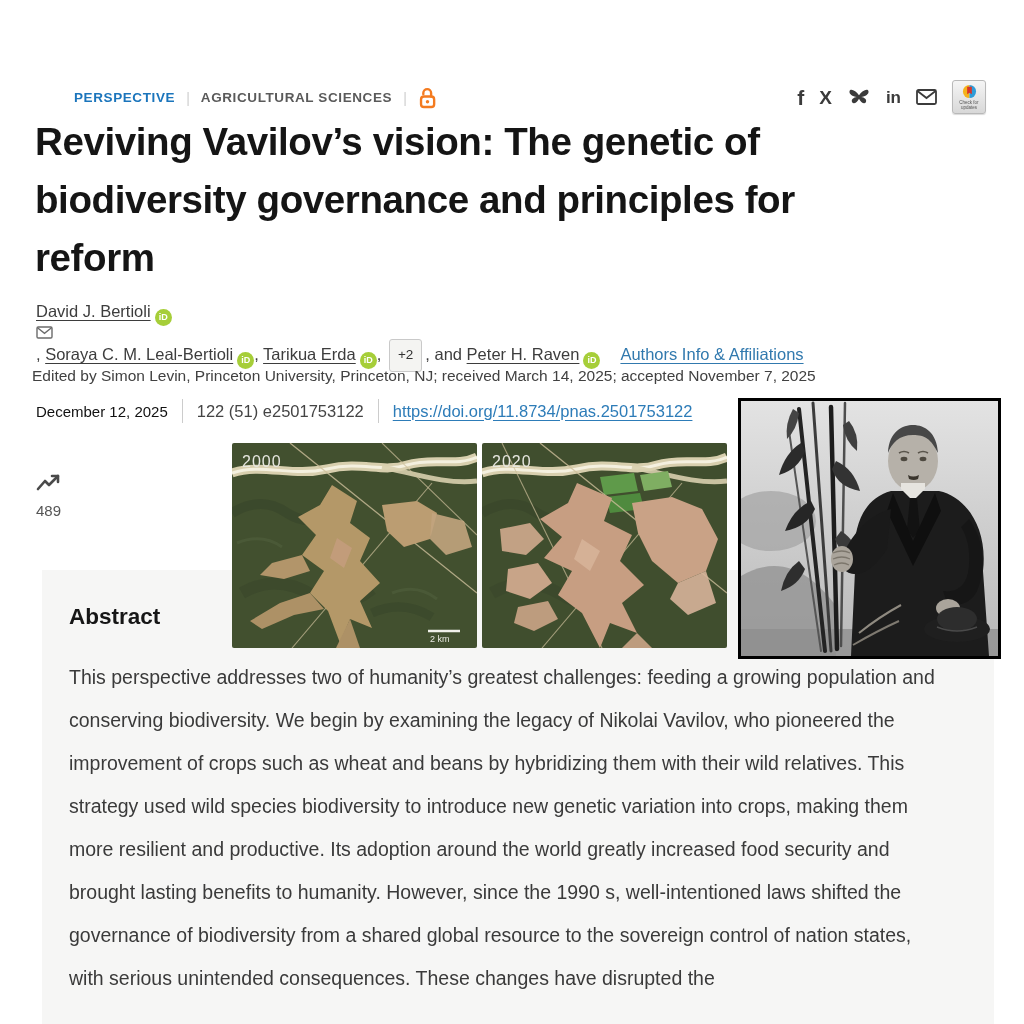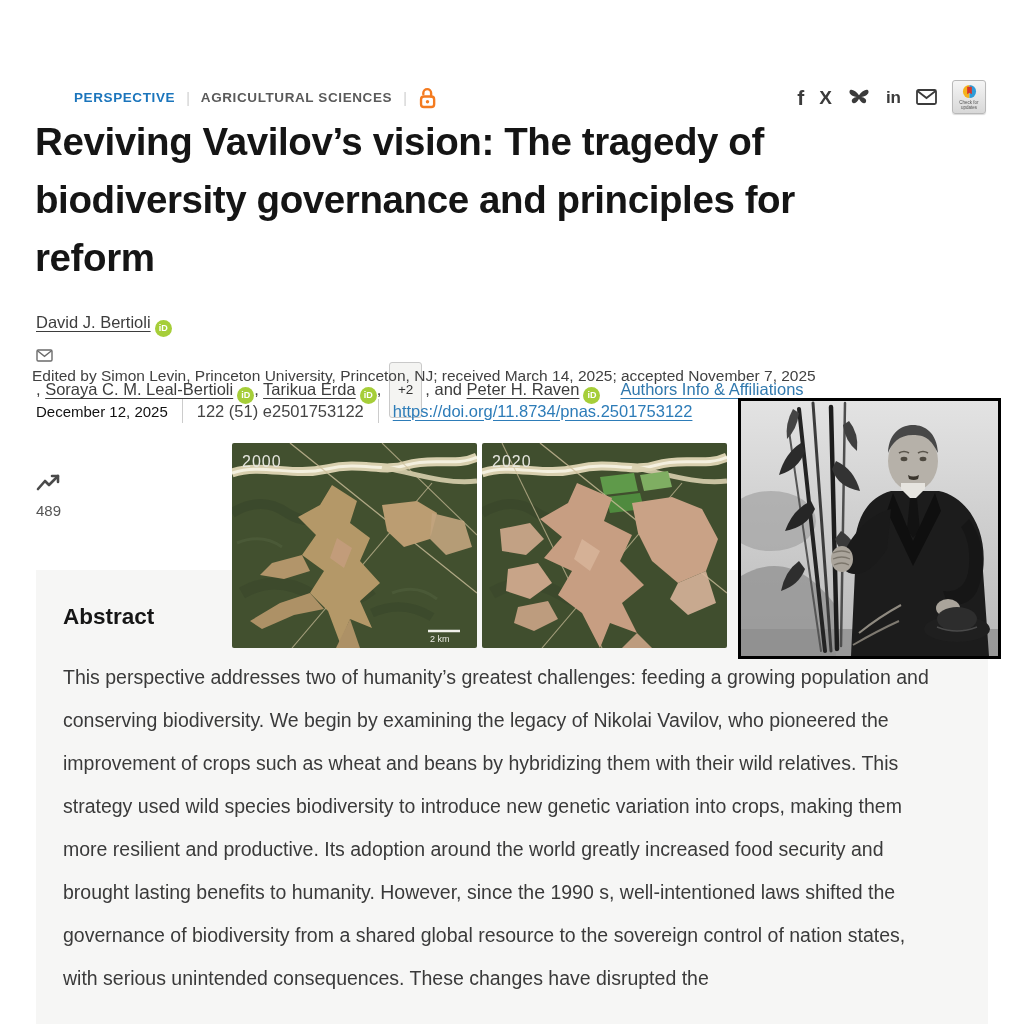--- a/index.html
+++ b/index.html
@@ -20,21 +20,21 @@
            background:linear-gradient(#f5f5f5,#d8d8d8); display:flex; flex-direction:column;
            align-items:center; justify-content:center; gap:1px; box-shadow:0 1px 1px rgba(0,0,0,.15); }
   .badge-text { font-size:4.5px; line-height:5px; color:#555; text-align:center; width:30px; }
 
   
   .title { position:absolute; left:35px; top:113px; width:930px; color:#151515;
            font-weight:800; font-size:38.5px; line-height:58px; letter-spacing:-.4px; }
 
   
   .authors { position:absolute; left:36px; top:297px; width:895px; font-size:16.5px;
-             line-height:51px; color:#3d3d3d; }
+             line-height:28px; color:#3d3d3d; }
   .authors a.name { color:#3d3d3d; text-decoration:underline; text-underline-offset:3px; text-decoration-thickness:1px; }
   .orcid { display:inline-flex; width:17px; height:17px; border-radius:50%; background:#a6ce39;
            color:#fff; font-size:9px; font-weight:700; align-items:center; justify-content:center;
            vertical-align:-3px; margin-left:4px; }
   .mailicon { vertical-align:-1px; margin-left:7px; }
   .plus-chip { display:inline-block; background:#f4f4f2; border:1px solid #c9c9c9; border-radius:3px;
                font-size:13.5px; color:#333; padding:1px 8px 2px; margin:0 3px; vertical-align:1px; }
   .info-link { color:#3179ae; text-decoration:underline; text-underline-offset:3px; margin-left:20px; }
 
   
@@ -45,21 +45,21 @@
   .pubrow .date { font-weight:400; font-size:15px; color:#111; }
   .pubrow .vsep { width:1px; height:24px; background:#ccc; }
   .pubrow .cite { font-size:16.5px; color:#444; }
   .pubrow a.doi { font-size:16.5px; color:#2d7cb8; text-decoration:underline; text-underline-offset:3px; }
 
   
   .metrics { position:absolute; left:36px; top:473px; display:flex; align-items:center; gap:10px;flex-direction:column; }
   .metrics .num { font-size:15px; color:#555; }
 
   
-  .panel { position:absolute; left:36px; top:570px; width:952px; height:454px;
+  .panel { position:absolute; left:42px; top:570px; width:952px; height:454px;
            background:#f6f6f5; z-index:1; }
   .panel h2 { margin:34px 0 0 27px; font-size:22.5px; font-weight:800; color:#161616; }
   .panel p { margin:26px 27px 0 27px; width:880px; font-size:19.5px; line-height:43px; color:#3a3a3a; }
 
   
   .sat { position:absolute; top:443px; width:245px; height:205px; z-index:2; border-radius:2px; overflow:hidden; }
   .sat1 { left:232px; } .sat2 { left:482px; }
   .photo { position:absolute; left:738px; top:398px; width:263px; height:261px; z-index:3;
            border:3px solid #000; background:#cfcfcf; }
   svg { display:block; }
@@ -102,21 +102,21 @@
       <svg width="15" height="15" viewBox="0 0 16 16">
         <path d="M8 1 A7 7 0 0 0 8 15 Z" fill="#f5b31c"></path>
         <path d="M8 1 A7 7 0 0 1 8 15 Z" fill="#2f9cd8"></path>
         <path d="M5.5 3 h5 v8 l-2.5 -1.8 l-2.5 1.8 Z" fill="#d9352a"></path>
       </svg>
       <span class="badge-text">Check for updates</span>
     </span>
   </div>
 
   <h1 class="title">
-    <div>Reviving Vavilov’s vision: The tragedy of</div>
+    <div>Reviving Vavilov’s vision: The genetic of</div>
     <div>biodiversity governance and principles for</div>
     <div>reform</div>
   </h1>
 
   <div class="authors">
     <a class="name" href="#">David J. Bertioli</a><span class="orcid">iD</span><span class="mailicon"><svg width="17" height="13" viewBox="0 0 17 13">
           <rect x="1" y="1" width="15" height="11" rx="1.2" fill="none" stroke="#6b6b6b" stroke-width="1.4"></rect>
           <path d="M1.5 1.8 L8.5 7.4 L15.5 1.8" fill="none" stroke="#6b6b6b" stroke-width="1.4"></path>
         </svg></span><span>,</span>
     <a class="name" href="#">Soraya C. M. Leal-Bertioli</a><span class="orcid">iD</span><span>,</span>

